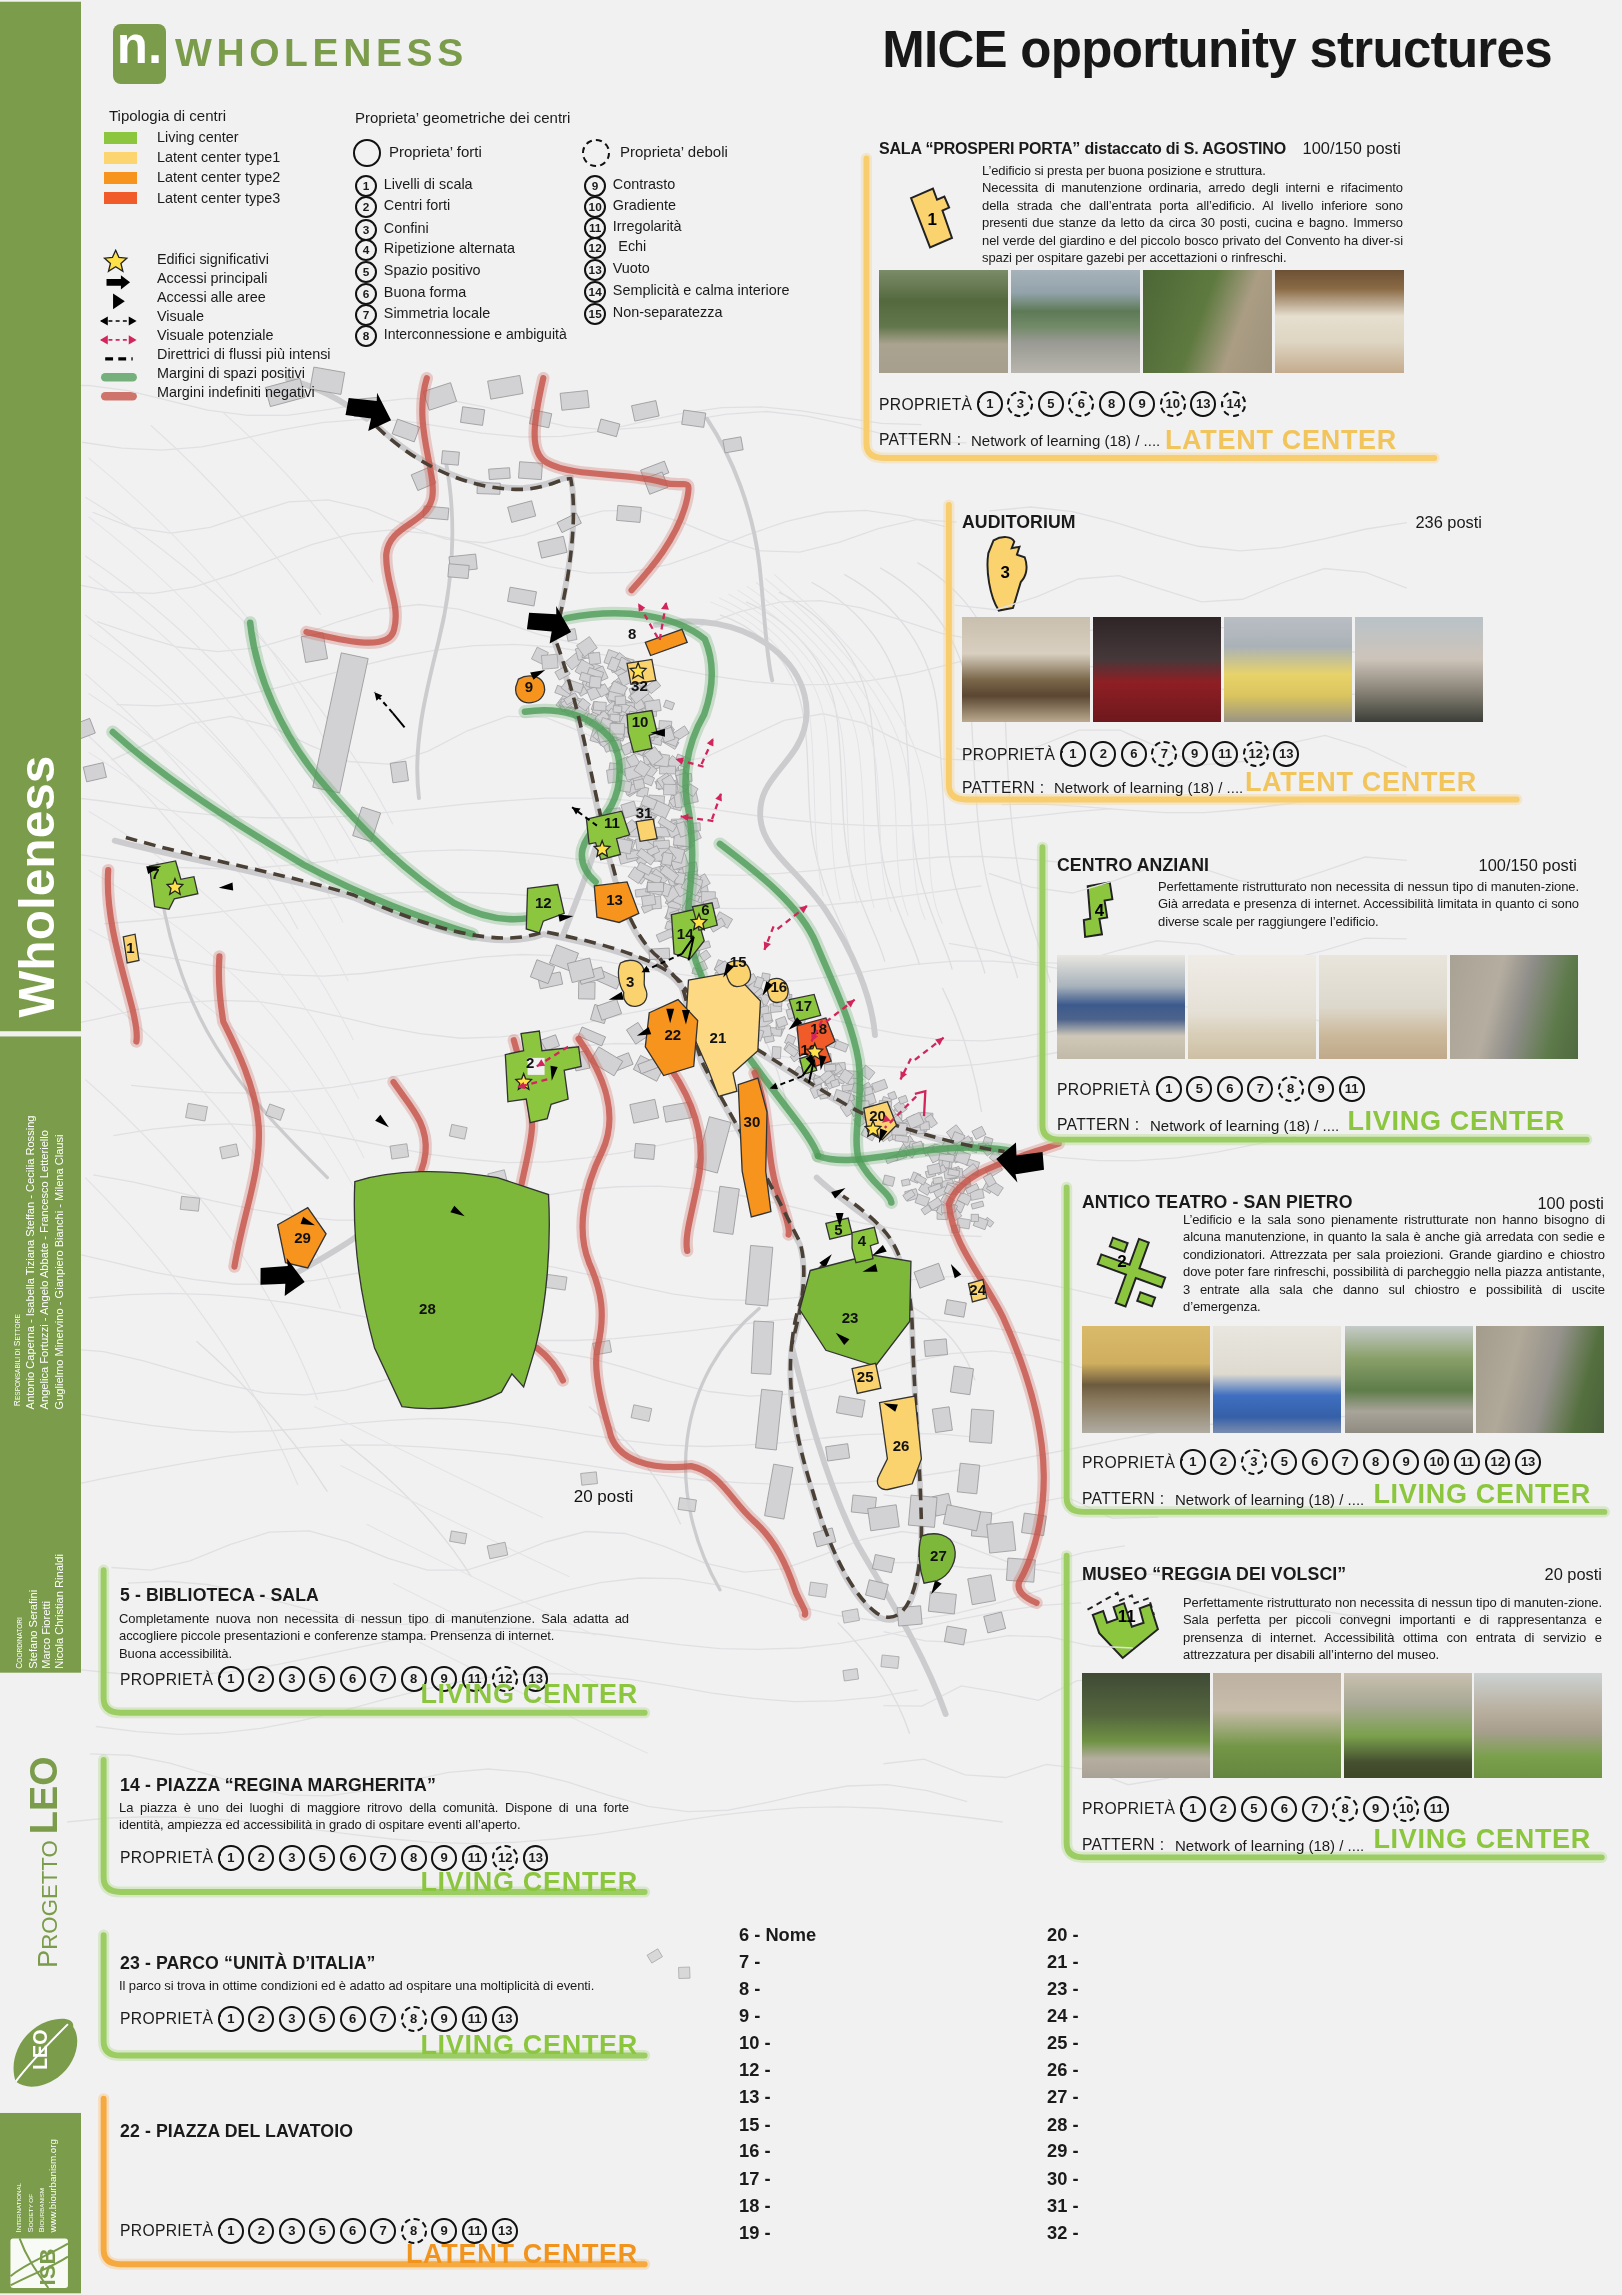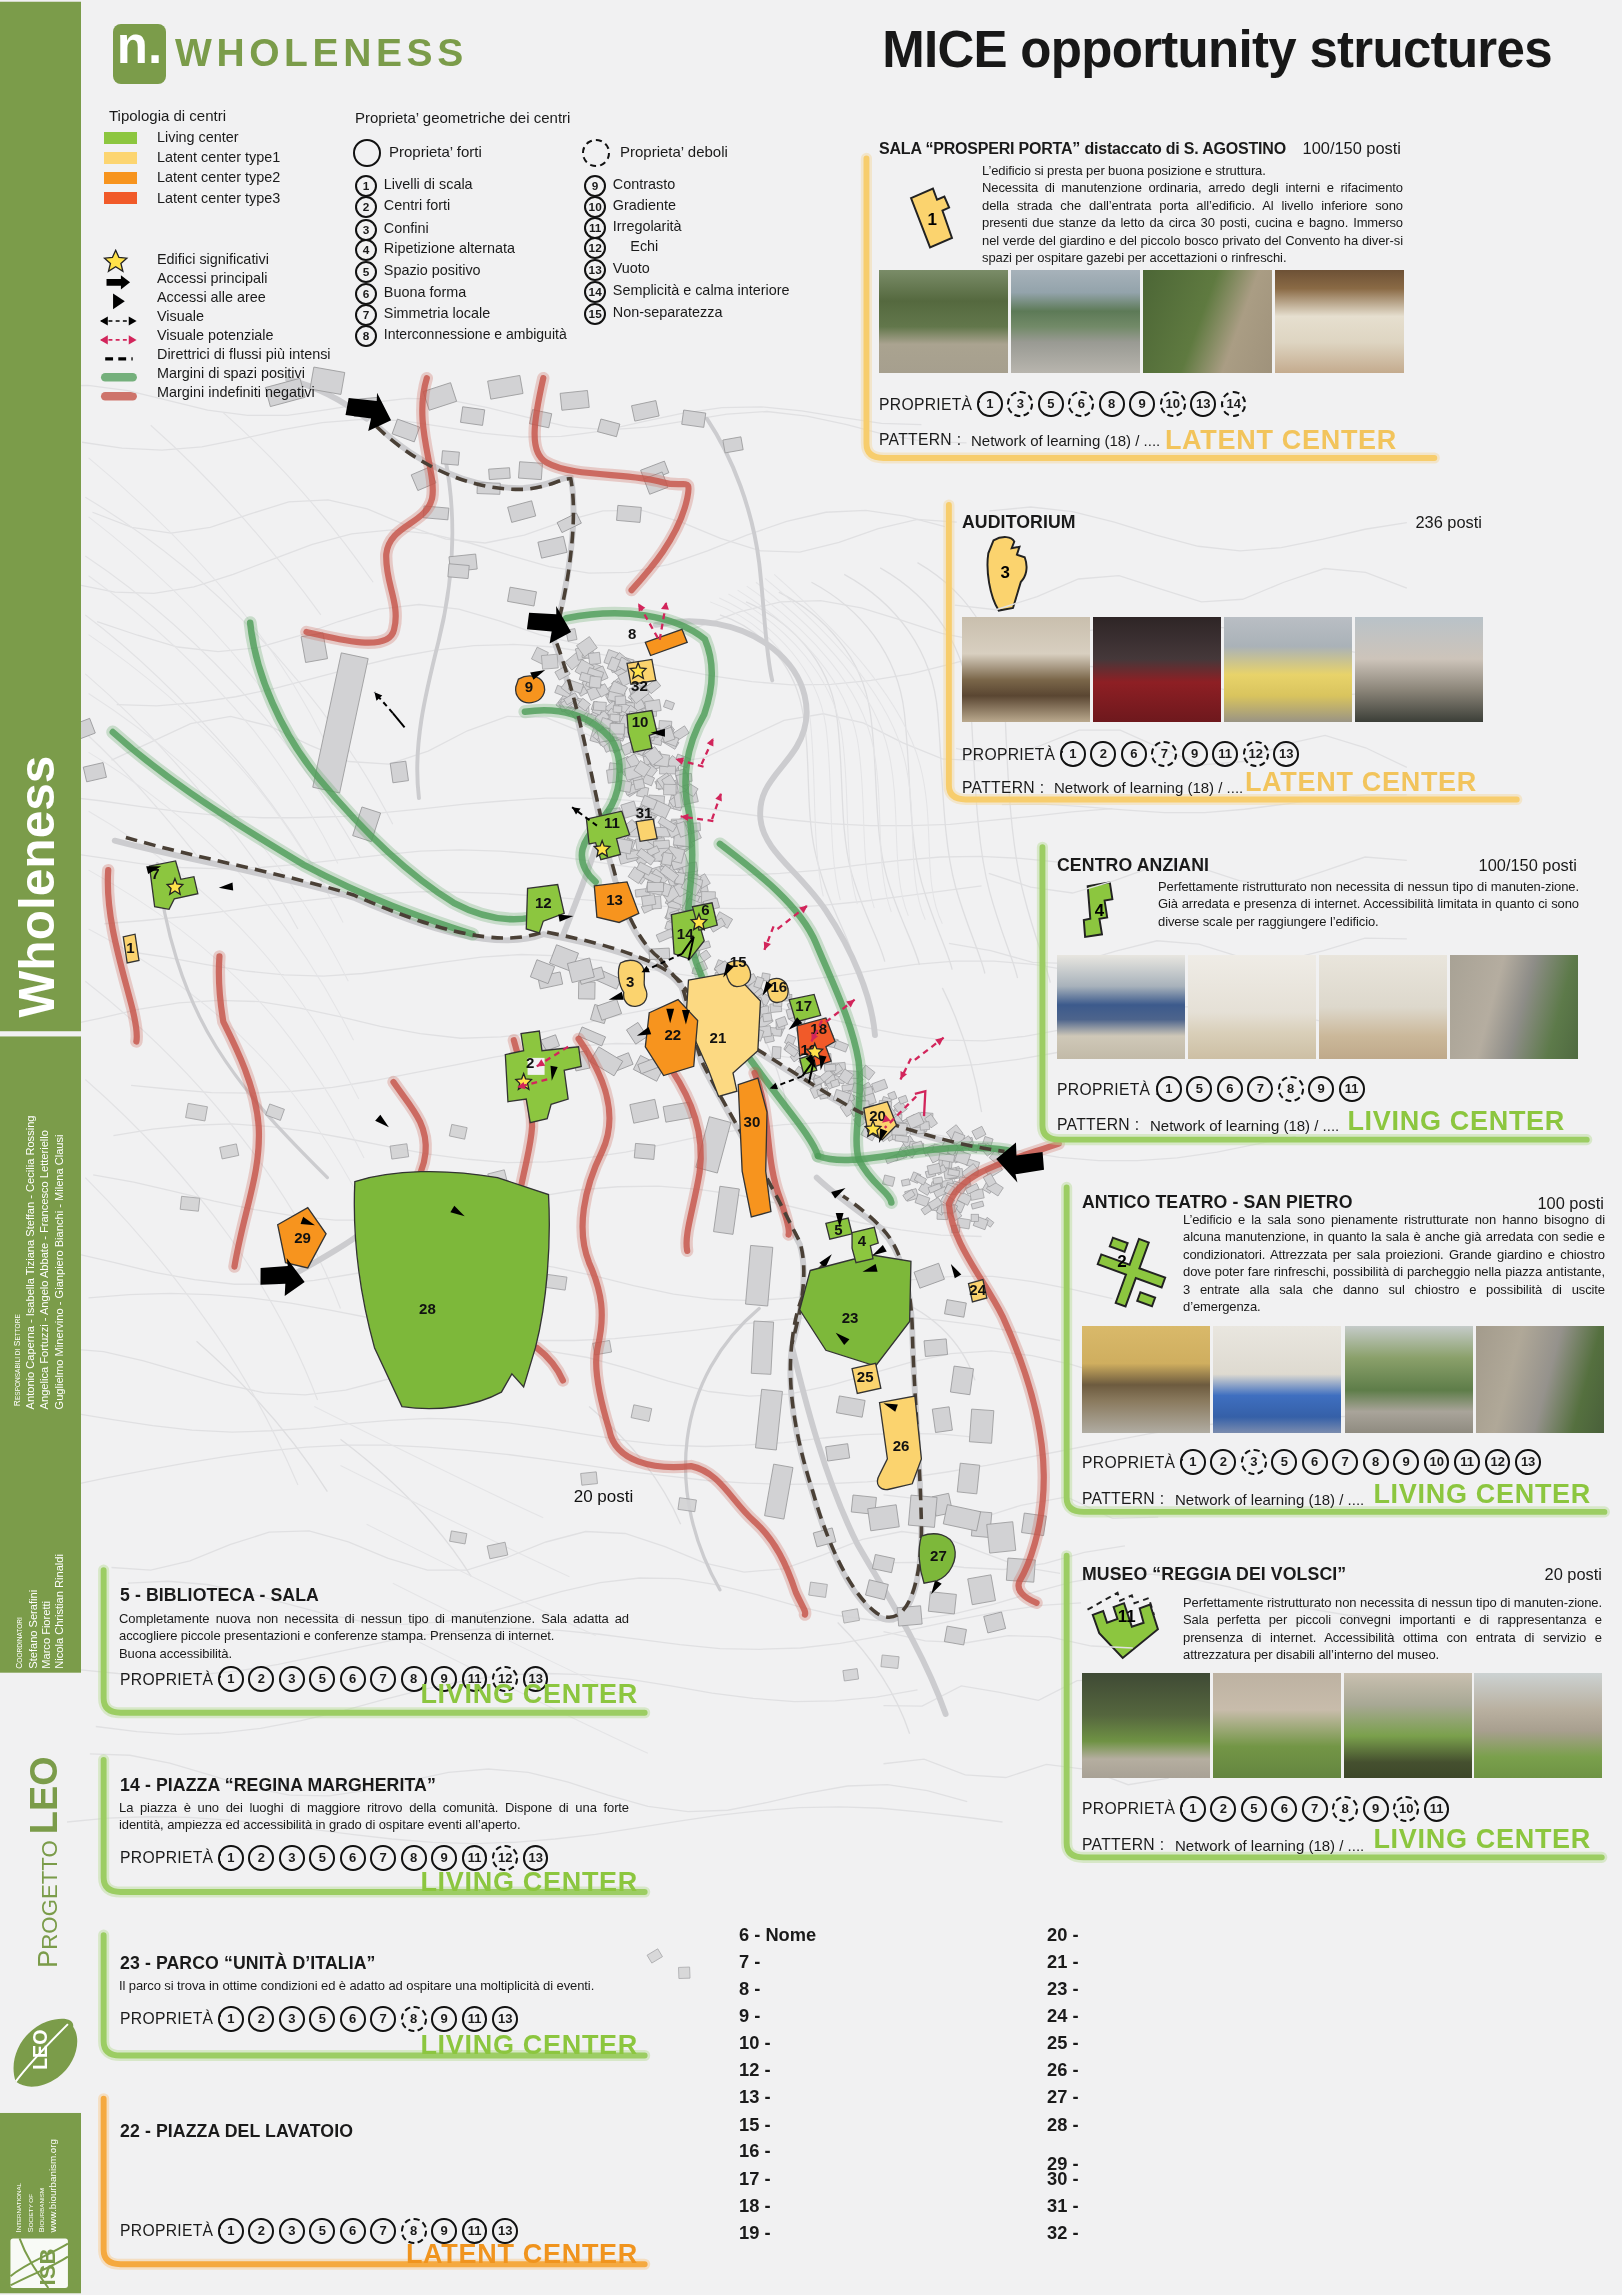--- a/index.html
+++ b/index.html
@@ -118,21 +118,21 @@
 <div class="abs crow lg" style="left:355px;top:196px;"><span class="circ">2</span><span style="font-size:14.4px;margin-left:6.5px;">Centri forti</span></div>
 <div class="abs crow lg" style="left:355px;top:219px;"><span class="circ">3</span><span style="font-size:14.4px;margin-left:6.5px;">Confini</span></div>
 <div class="abs crow lg" style="left:355px;top:239px;"><span class="circ">4</span><span style="font-size:14.4px;margin-left:6.5px;">Ripetizione alternata</span></div>
 <div class="abs crow lg" style="left:355px;top:261px;"><span class="circ">5</span><span style="font-size:14.4px;margin-left:6.5px;">Spazio positivo</span></div>
 <div class="abs crow lg" style="left:355px;top:283px;"><span class="circ">6</span><span style="font-size:14.4px;margin-left:6.5px;">Buona forma</span></div>
 <div class="abs crow lg" style="left:355px;top:304px;"><span class="circ">7</span><span style="font-size:14.4px;margin-left:6.5px;">Simmetria locale</span></div>
 <div class="abs crow lg" style="left:355px;top:325px;"><span class="circ">8</span><span style="font-size:14px;margin-left:6.5px;">Interconnessione e ambiguità</span></div>
 <div class="abs crow lg" style="left:584px;top:175px;"><span class="circ">9</span><span style="font-size:14.4px;margin-left:6.5px;">Contrasto</span></div>
 <div class="abs crow lg" style="left:584px;top:196px;"><span class="circ">10</span><span style="font-size:14.4px;margin-left:6.5px;">Gradiente</span></div>
 <div class="abs crow lg" style="left:584px;top:217px;"><span class="circ">11</span><span style="font-size:14.4px;margin-left:6.5px;">Irregolarità</span></div>
-<div class="abs crow lg" style="left:584px;top:237px;"><span class="circ">12</span><span style="font-size:14.4px;margin-left:24px;">Echi</span></div>
+<div class="abs crow lg" style="left:584px;top:237px;"><span class="circ">12</span><span style="font-size:14.4px;margin-left:12px;">Echi</span></div>
 <div class="abs crow lg" style="left:584px;top:259px;"><span class="circ">13</span><span style="font-size:14.4px;margin-left:6.5px;margin-top:20px;">Vuoto</span></div>
 <div class="abs crow lg" style="left:584px;top:281px;"><span class="circ">14</span><span style="font-size:14.4px;margin-left:6.5px;">Semplicità e calma interiore</span></div>
 <div class="abs crow lg" style="left:584px;top:303px;"><span class="circ">15</span><span style="font-size:14.4px;margin-left:6.5px;">Non-separatezza</span></div>
 
 <svg class="abs" style="left:0;top:0;z-index:1" width="1623" height="2295" viewBox="0 0 2480 3508">
 
 <g id="contours" fill="none" stroke="#e0e0e2" stroke-width="2">
 <polyline points="73,590 134,589 195,597 256,612 317,627 378,635 439,635 500,626 562,616 623,609 684,611 745,623 806,638 867,652 928,657 989,653 1050,643 1111,633 1172,629 1233,636 1294,649 1355,665 1416,675 1477,677"></polyline>
 <polyline points="125,676 186,685 247,688 308,683 369,671 430,657 492,646 553,641 614,643 675,652 736,662 797,668 858,667 919,659 981,645 1042,632 1103,623 1164,622 1225,628 1286,638 1347,647 1408,649"></polyline>
 <polyline points="141,783 201,806 261,815 321,806 381,786 441,767 501,764 561,778 621,803 681,824 741,830 801,818 861,797 921,781 981,780 1041,798 1101,823 1162,842 1222,844 1282,829 1342,808 1402,794 1462,798"></polyline>
@@ -1243,17 +1243,17 @@
 <div class="abs" style="left:739px;top:2195px;font-weight:bold;font-size:18.3px;">18 -</div>
 <div class="abs" style="left:739px;top:2222px;font-weight:bold;font-size:18.3px;">19 -</div>
 <div class="abs" style="left:1047px;top:1924px;font-weight:bold;font-size:18.3px;">20 -</div>
 <div class="abs" style="left:1047px;top:1951px;font-weight:bold;font-size:18.3px;">21 -</div>
 <div class="abs" style="left:1047px;top:1978px;font-weight:bold;font-size:18.3px;">23 -</div>
 <div class="abs" style="left:1047px;top:2005px;font-weight:bold;font-size:18.3px;">24 -</div>
 <div class="abs" style="left:1047px;top:2032px;font-weight:bold;font-size:18.3px;">25 -</div>
 <div class="abs" style="left:1047px;top:2059px;font-weight:bold;font-size:18.3px;">26 -</div>
 <div class="abs" style="left:1047px;top:2086px;font-weight:bold;font-size:18.3px;">27 -</div>
 <div class="abs" style="left:1047px;top:2114px;font-weight:bold;font-size:18.3px;">28 -</div>
-<div class="abs" style="left:1047px;top:2140px;font-weight:bold;font-size:18.3px;margin-top:13px;">29 -</div>
+<div class="abs" style="left:1047px;top:2140px;font-weight:bold;font-size:18.3px;">29 -</div>
 <div class="abs" style="left:1047px;top:2168px;font-weight:bold;font-size:18.3px;">30 -</div>
 <div class="abs" style="left:1047px;top:2195px;font-weight:bold;font-size:18.3px;">31 -</div>
 <div class="abs" style="left:1047px;top:2222px;font-weight:bold;font-size:18.3px;">32 -</div>
 </div>
 
 </body></html>

